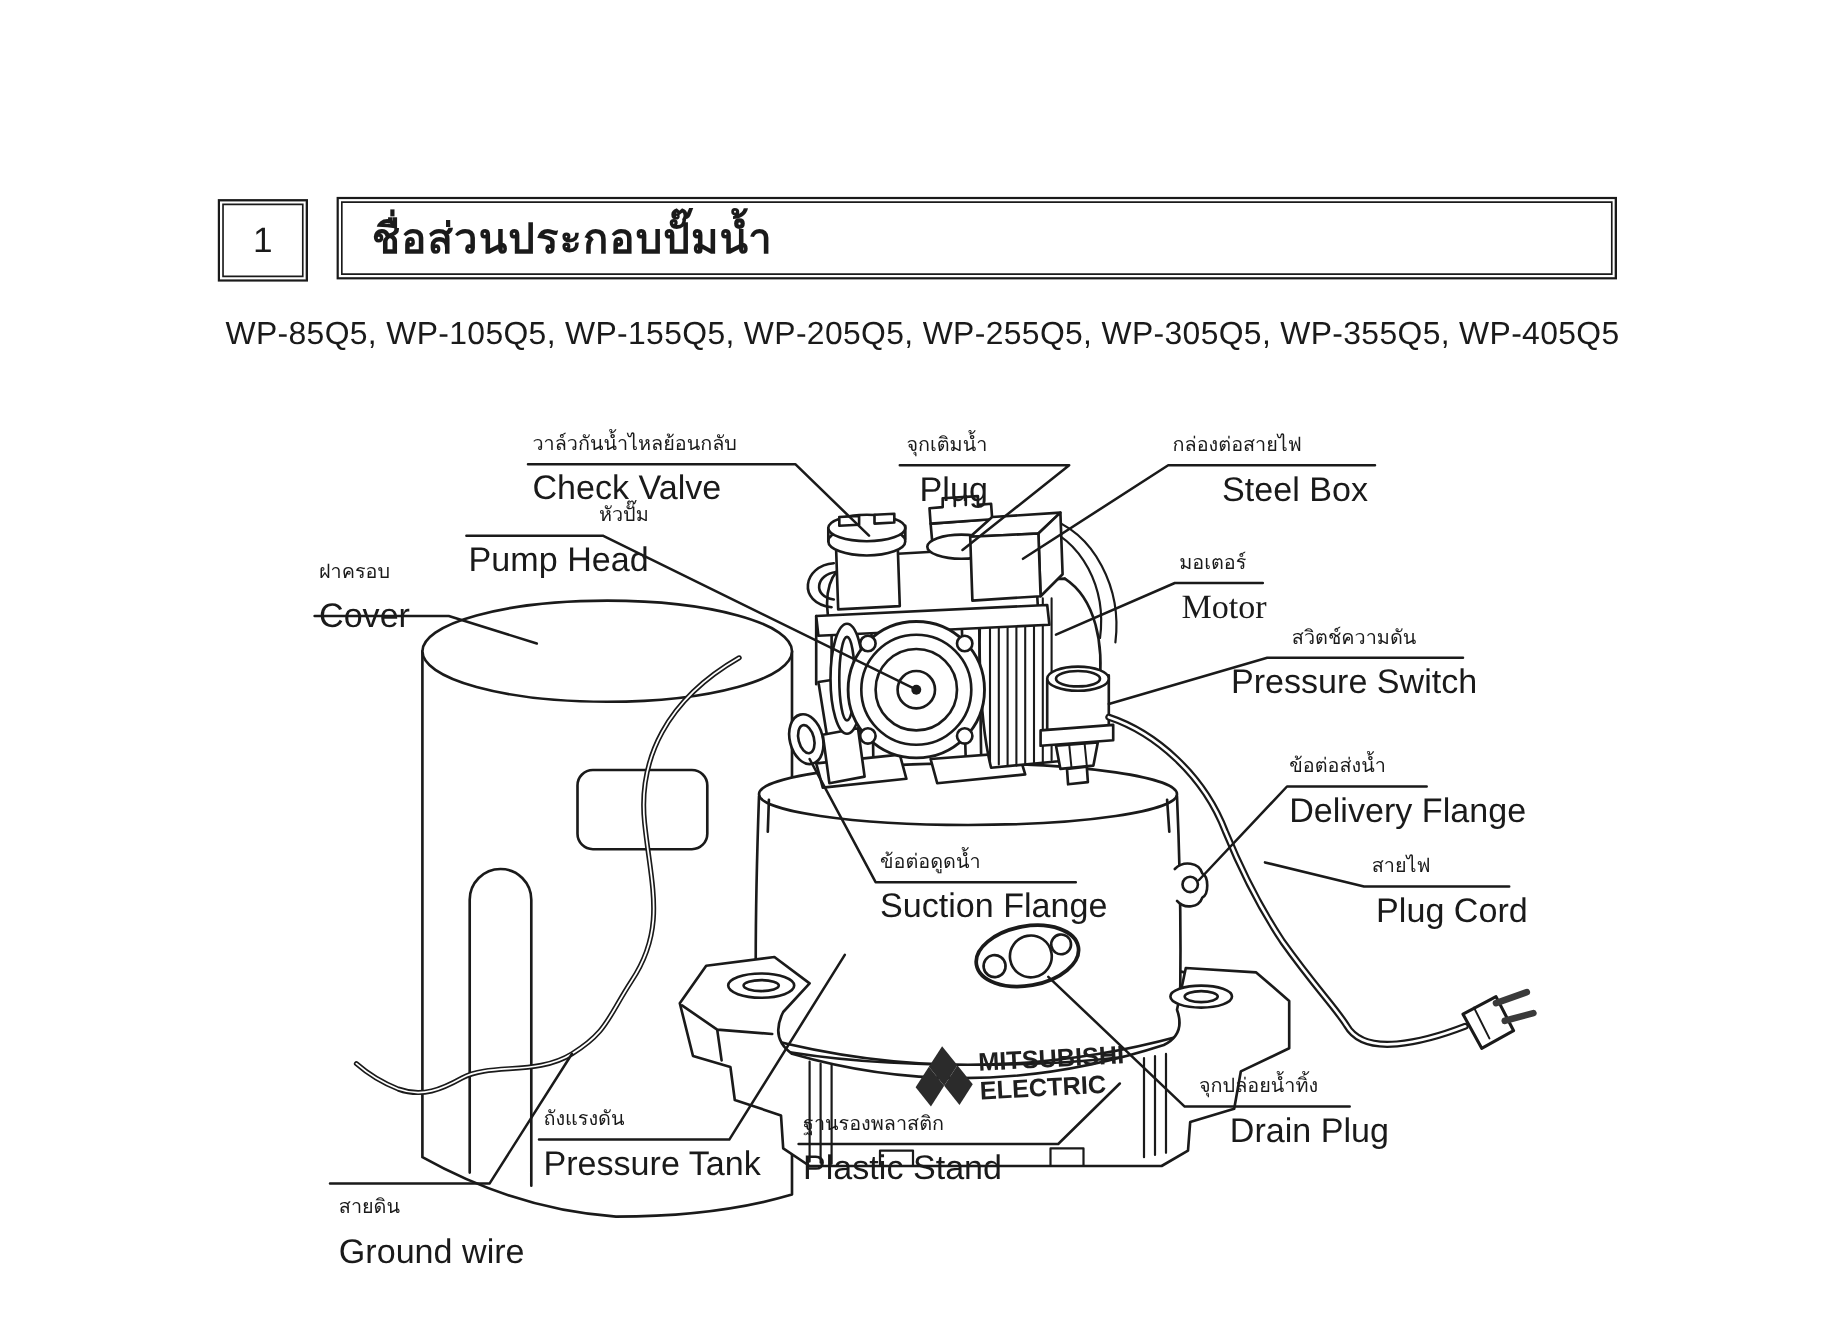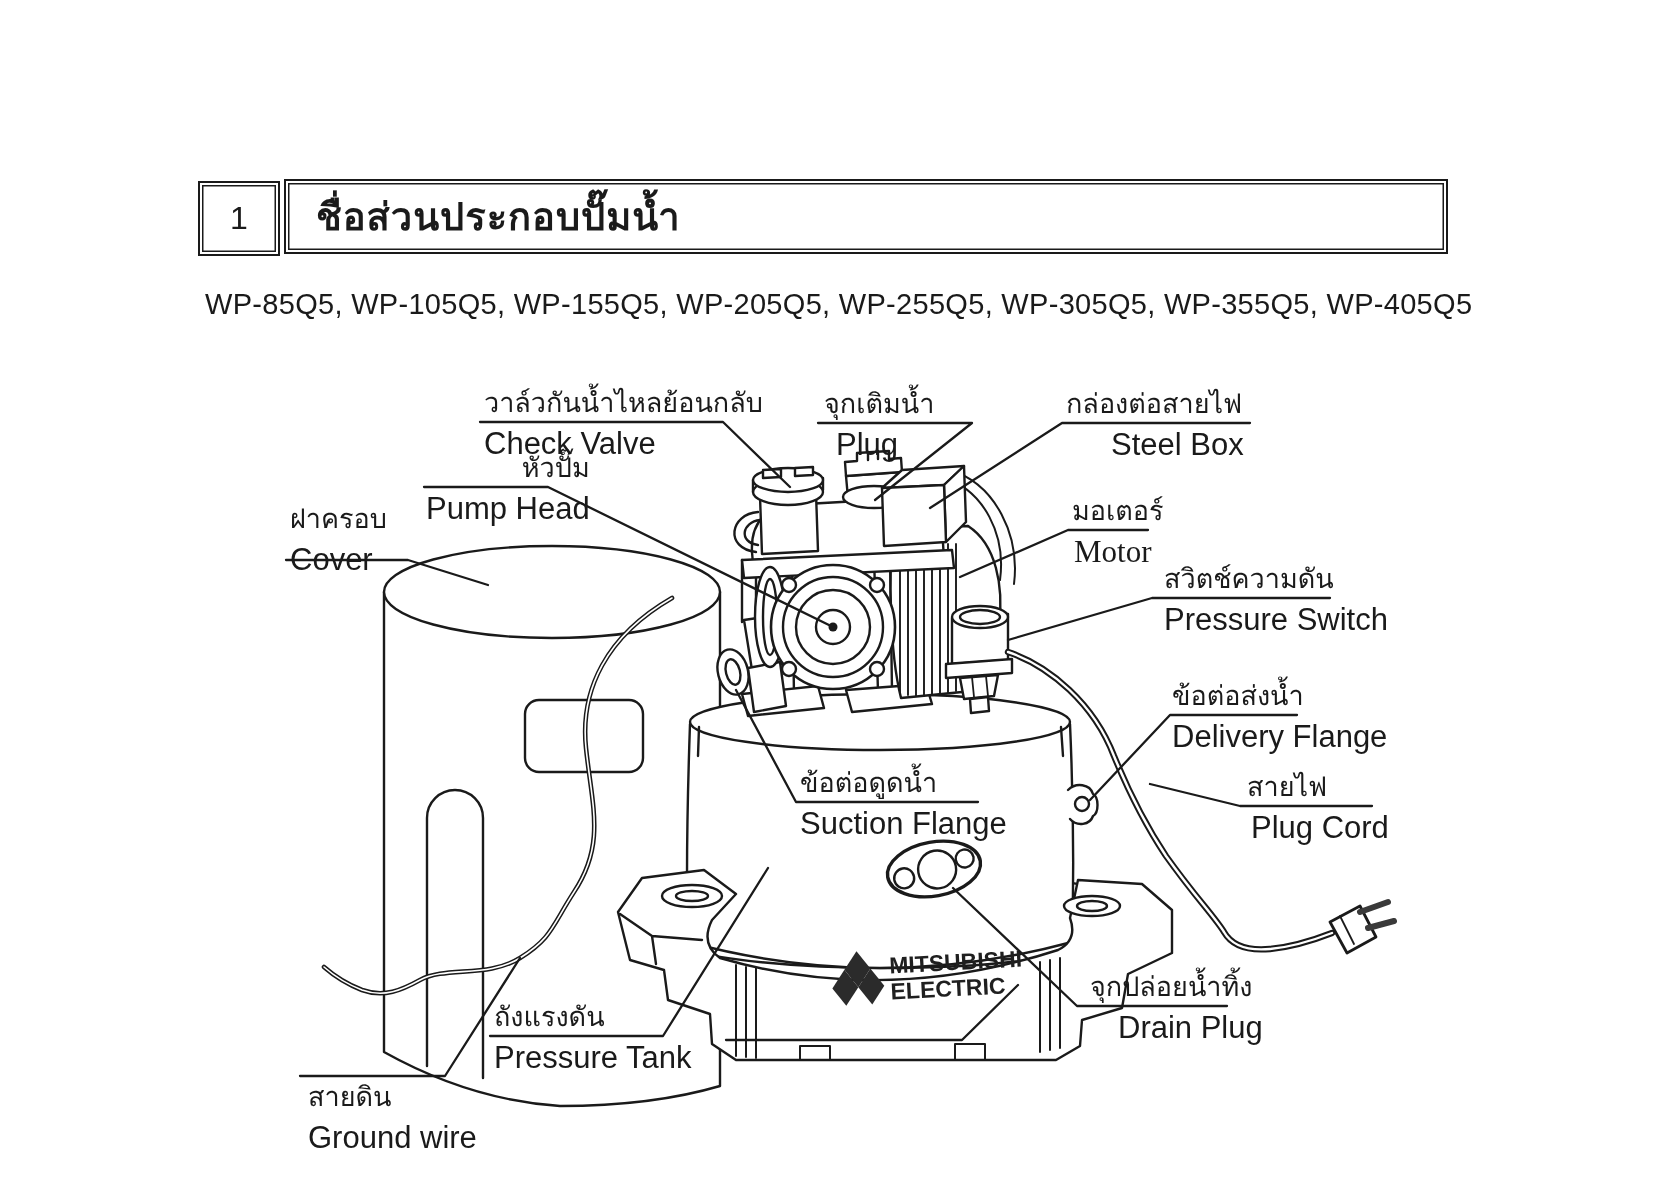--- a/index.html
+++ b/index.html
@@ -7,31 +7,31 @@
     position:relative; width:1663px; height:1200px; background:#ffffff;
     font-family:"Liberation Sans", sans-serif; color:#1a1a1a; overflow:hidden;
   }
   .art { position:absolute; left:0; top:0; }
   .num-box {
     position:absolute; left:198px; top:181px; width:78px; height:71px;
     border:2.5px solid #1a1a1a; box-shadow: inset 0 0 0 2px #fff, inset 0 0 0 3.5px #1a1a1a;
     display:flex; align-items:center; justify-content:center; font-size:32px;
   }
   .title-box {
-    position:absolute; left:284px; top:179px; width:1164px; height:75px;
+    position:absolute; left:306px; top:179px; width:1164px; height:75px;
     border:2.5px solid #1a1a1a; box-shadow: inset 0 0 0 2px #fff, inset 0 0 0 3.5px #1a1a1a;
     display:flex; align-items:center; padding-left:30px; box-sizing:border-box;
     font-size:38px; font-weight:600; letter-spacing:1px;
   }
   .models {
     position:absolute; left:205px; top:288px; font-size:29px; letter-spacing:0.3px;
     white-space:nowrap;
   }
   .label { position:absolute; line-height:1; }
-  .label .thai { display:block; font-size:27px; line-height:30px; height:32px; white-space:nowrap; }
+  .label .thai { display:block; font-size:18px; line-height:30px; height:32px; white-space:nowrap; }
   .label .eng  { display:block; font-size:31px; margin-top:8px; white-space:nowrap; }
 </style>
 </head>
 <body>
 
 <div class="page">
 
   <svg class="art" width="1663" height="1200" viewBox="0 0 1663 1200">
     <g stroke="#1a1a1a" stroke-width="2.4" fill="none" stroke-linejoin="round" stroke-linecap="round">
 
@@ -214,21 +214,21 @@
     <span class="eng">Pump Head</span>
   </div>
   <div class="label" style="left:290px; top:504px;">
     <span class="thai">ฝาครอบ</span>
     <span class="eng">Cover</span>
   </div>
   <div class="label" style="left:1072px; top:496px;font-family:Liberation Serif, serif;">
     <span class="thai">มอเตอร์</span>
     <span class="eng" style="margin-left:2px;">Motor</span>
   </div>
-  <div class="label" style="left:1164px; top:564px;">
+  <div class="label" style="left:1119px; top:564px;text-align:center;">
     <span class="thai">สวิตช์ความดัน</span>
     <span class="eng">Pressure Switch</span>
   </div>
   <div class="label" style="left:1172px; top:681px;">
     <span class="thai">ข้อต่อส่งน้ำ</span>
     <span class="eng">Delivery Flange</span>
   </div>
   <div class="label" style="left:1247px; top:772px;">
     <span class="thai">สายไฟ</span>
     <span class="eng" style="margin-left:4px;">Plug Cord</span>
@@ -238,18 +238,22 @@
     <span class="eng">Suction Flange</span>
   </div>
   <div class="label" style="left:308px; top:1082px;">
     <span class="thai">สายดิน</span>
     <span class="eng">Ground wire</span>
   </div>
   <div class="label" style="left:494px; top:1002px;">
     <span class="thai">ถังแรงดัน</span>
     <span class="eng">Pressure Tank</span>
   </div>
+  <div class="label" style="left:730px; top:1006px;">
+    <span class="thai">ฐานรองพลาสติก</span>
+    <span class="eng">Plastic Stand</span>
+  </div>
   <div class="label" style="left:1090px; top:972px;">
     <span class="thai">จุกปล่อยน้ำทิ้ง</span>
     <span class="eng" style="margin-left:28px;">Drain Plug</span>
   </div>
 
 </div>
 
 </body></html>

